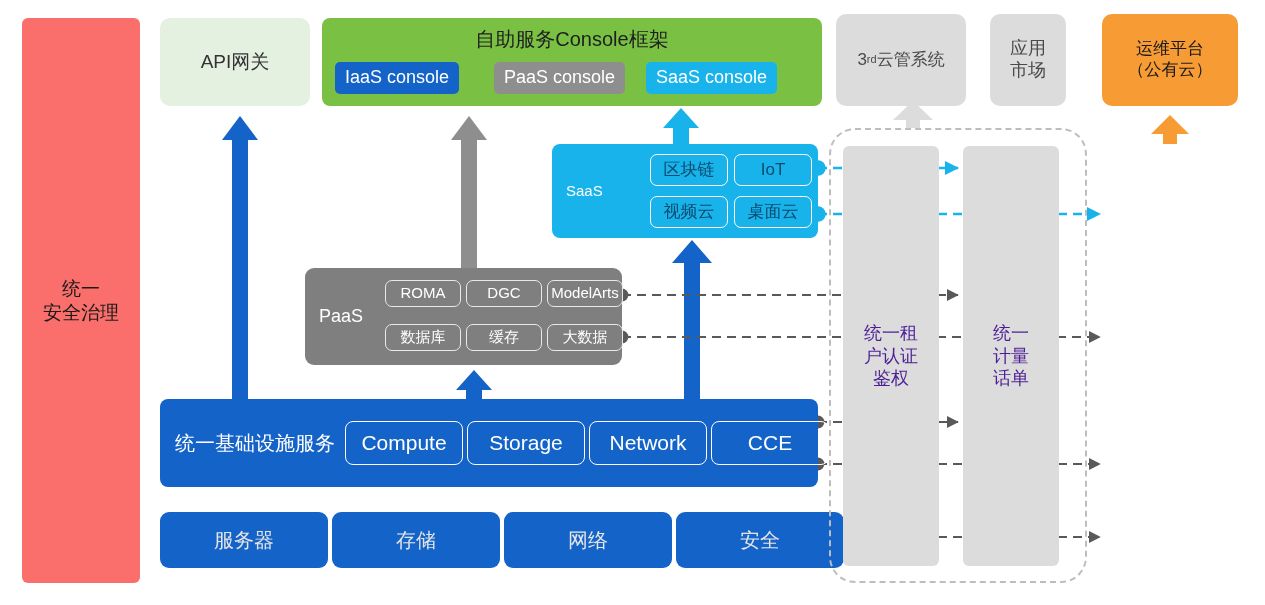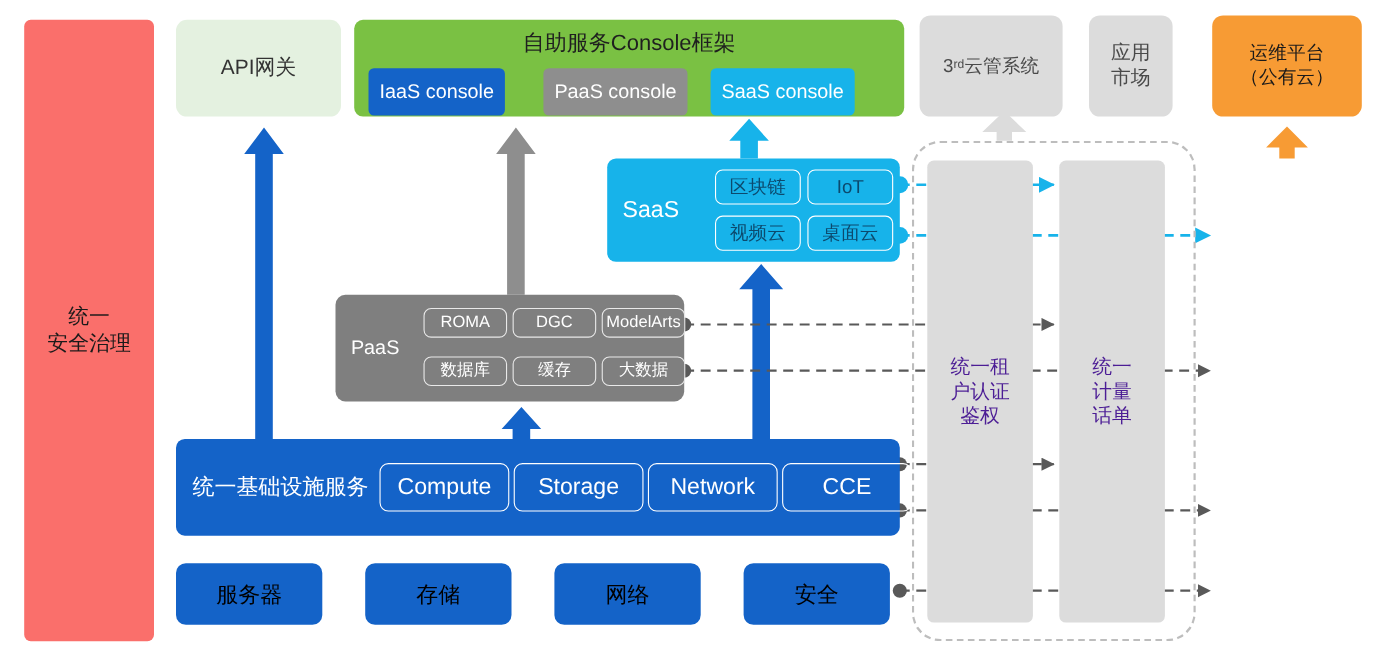--- a/index.html
+++ b/index.html
@@ -40,21 +40,21 @@
   #console-frame{
     left:322px; top:18px; width:500px; height:88px;
     background:#7ac143; border-radius:8px;
     display:block;
   }
   #console-title{
     position:absolute; left:0; top:9px; width:100%;
     text-align:center; font-size:20px; color:#1f1f1f;
   }
   .console-chip{
-    position:absolute; top:44px; height:43px;
+    position:absolute; top:44px; height:32px;
     border-radius:5px; color:#ffffff; font-size:18px;
     display:flex; align-items:center; justify-content:center;
     box-sizing:border-box; padding:0 10px;
   }
   #chip-iaas{ left:13px;  background:#1463c8; }
   #chip-paas{ left:172px; background:#8e8e8e; }
   #chip-saas{ left:324px; background:#17b3ea; }
   
   #third-party{
     left:836px; top:14px; width:130px; height:92px;
@@ -74,21 +74,21 @@
     background:#f79b34; color:#1a1a1a; font-size:19px;
   }
   
   #saas{
     left:552px; top:144px; width:266px; height:94px;
     background:#17b3ea; border-radius:8px; display:block;
   }
   #saas-label{
     position:absolute; left:14px; top:0; height:100%;
     display:flex; align-items:center;
-    font-size:21px; color:#ffffff;
+    font-size:15px; color:#ffffff;
   }
   .saas-chip{
     position:absolute; height:30px; width:76px;
     border:1.6px solid #ffffff; border-radius:7px;
     color:#0c4a6e; font-size:17px;
     display:flex; align-items:center; justify-content:center;
   }
   
   #paas{
     left:305px; top:268px; width:317px; height:97px;
@@ -118,22 +118,22 @@
   }
   .infra-chip{
     position:absolute; top:22px; height:44px; width:118px;
     border:1.8px solid #ffffff; border-radius:8px;
     color:#ffffff; font-size:21px;
     display:flex; align-items:center; justify-content:center;
     box-sizing:border-box;
   }
   
   .res-box{
-    position:absolute; top:512px; height:56px; width:133px;
-    background:#1463c8; color:#000000; font-size:20px;
+    position:absolute; top:512px; height:56px; width:168px;
+    background:#1463c8; color:#e5e5e5; font-size:20px;
     border-radius:9px;
     display:flex; align-items:center; justify-content:center;
   }
   
   #dash-container{
     position:absolute;
     left:829px; top:128px; width:258px; height:455px;
     border:2.5px dashed #bdbdbd;
     border-radius:26px;
     box-sizing:border-box;

